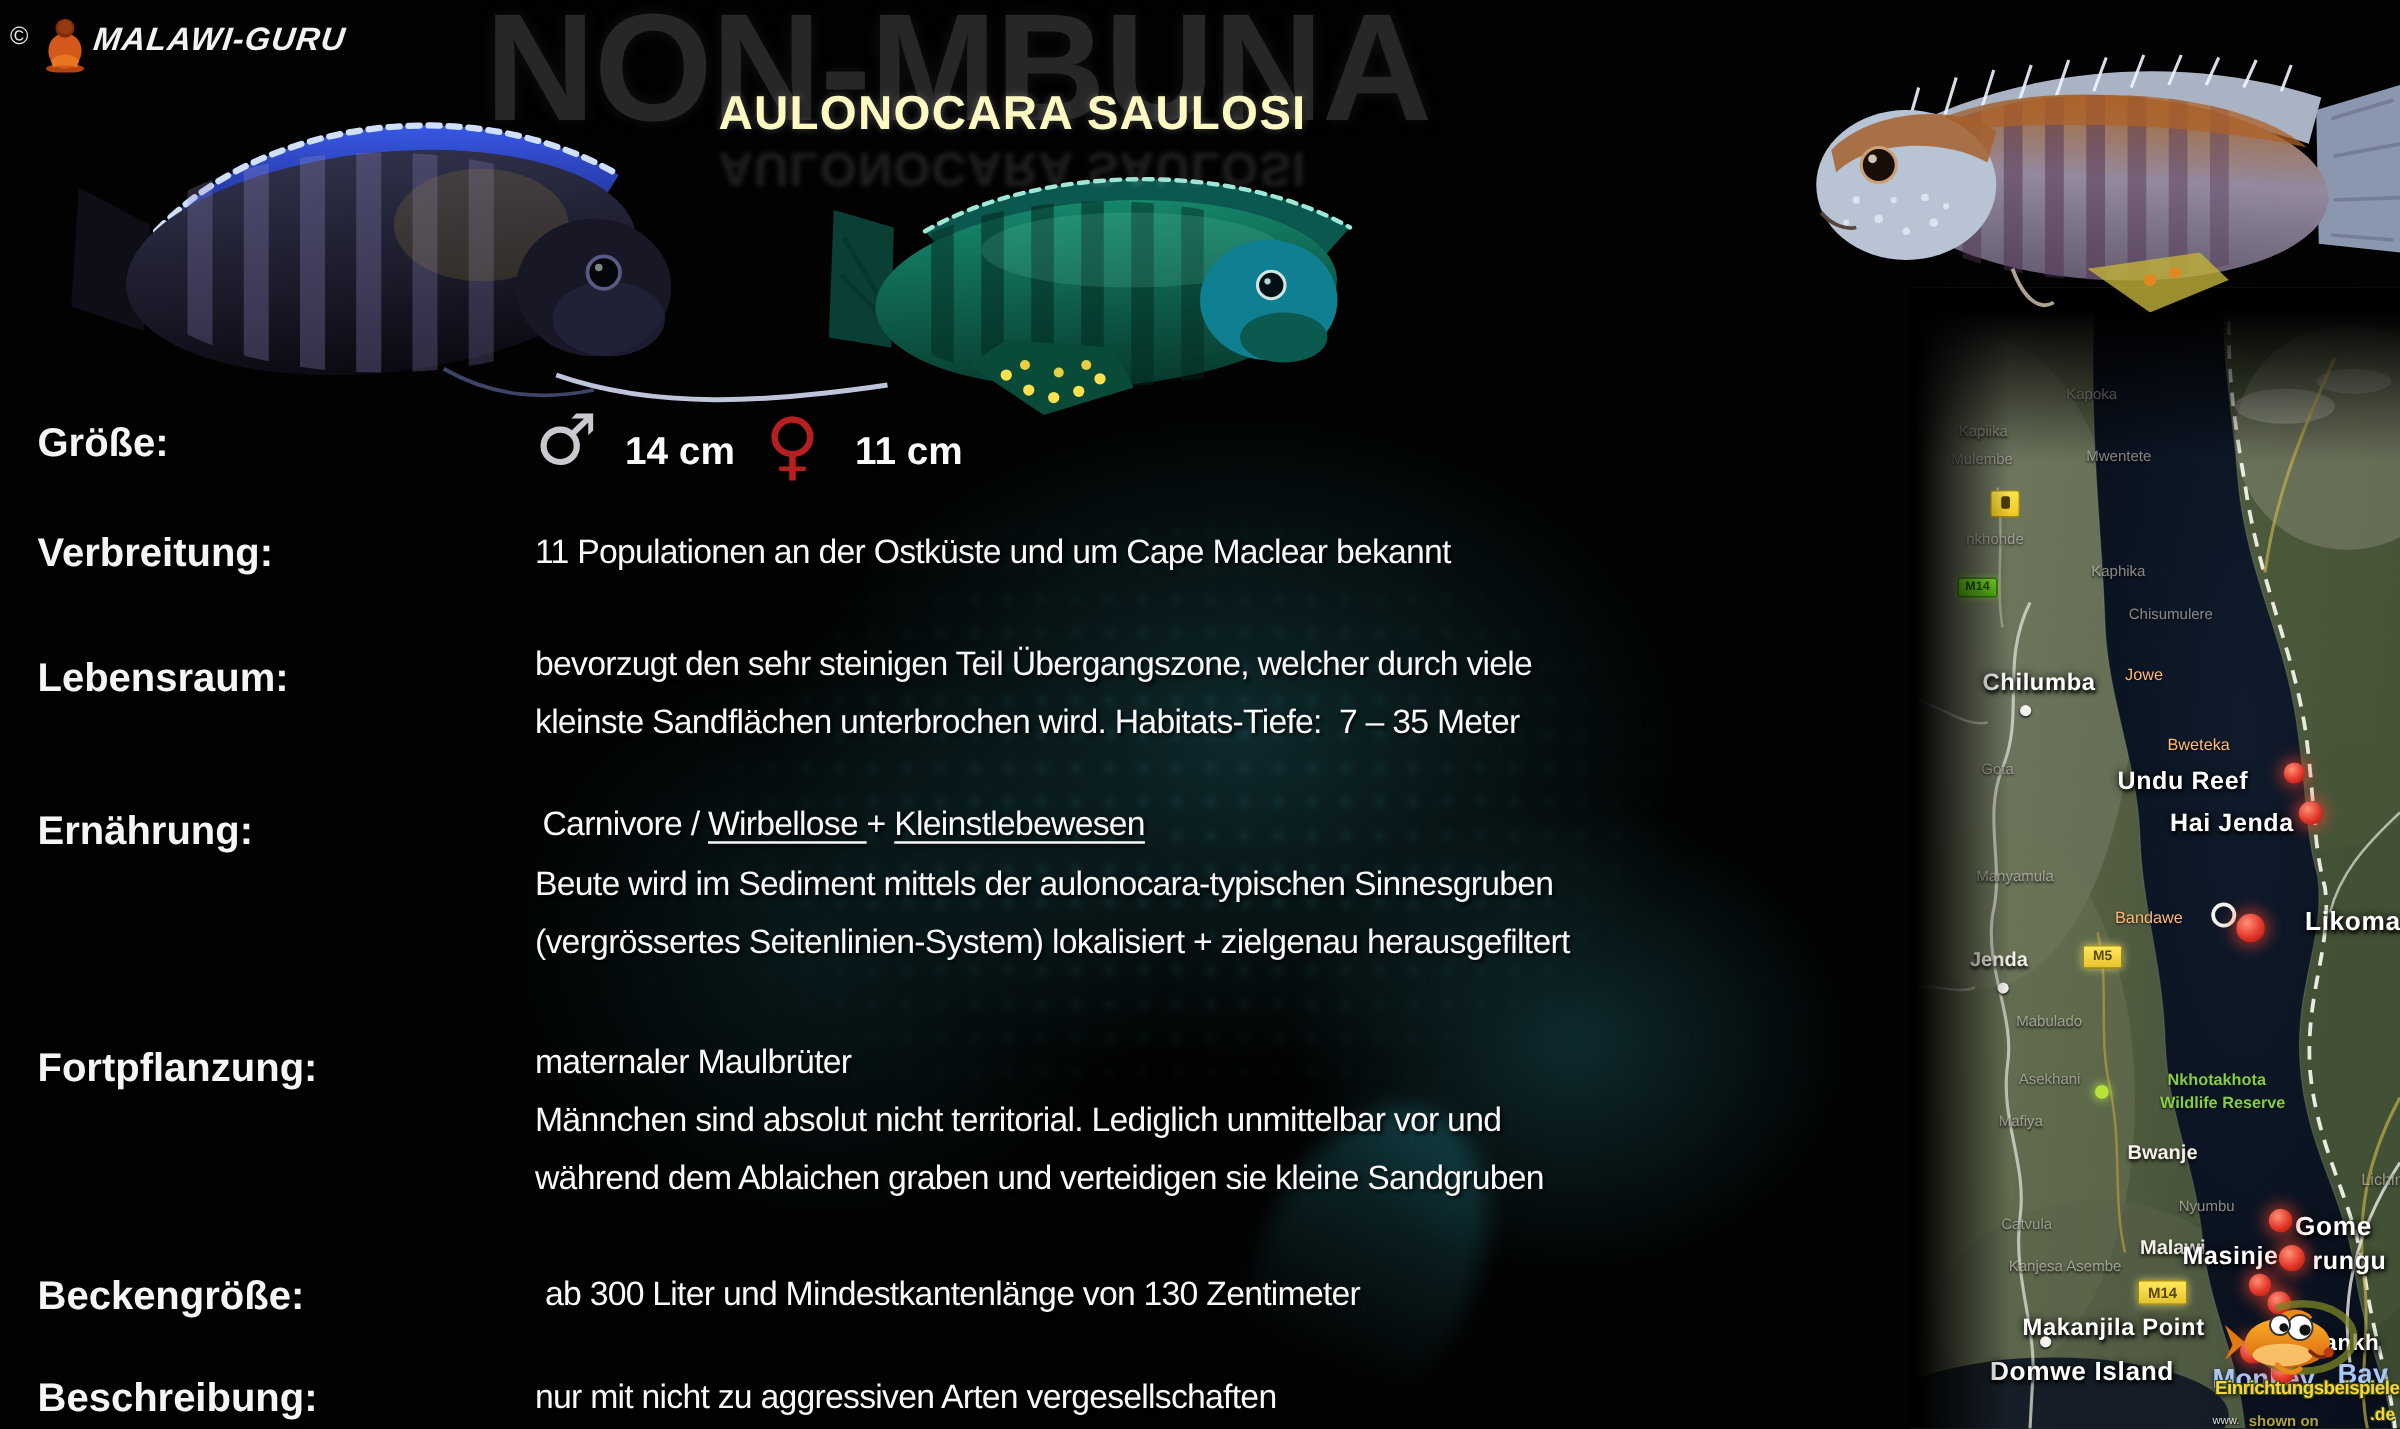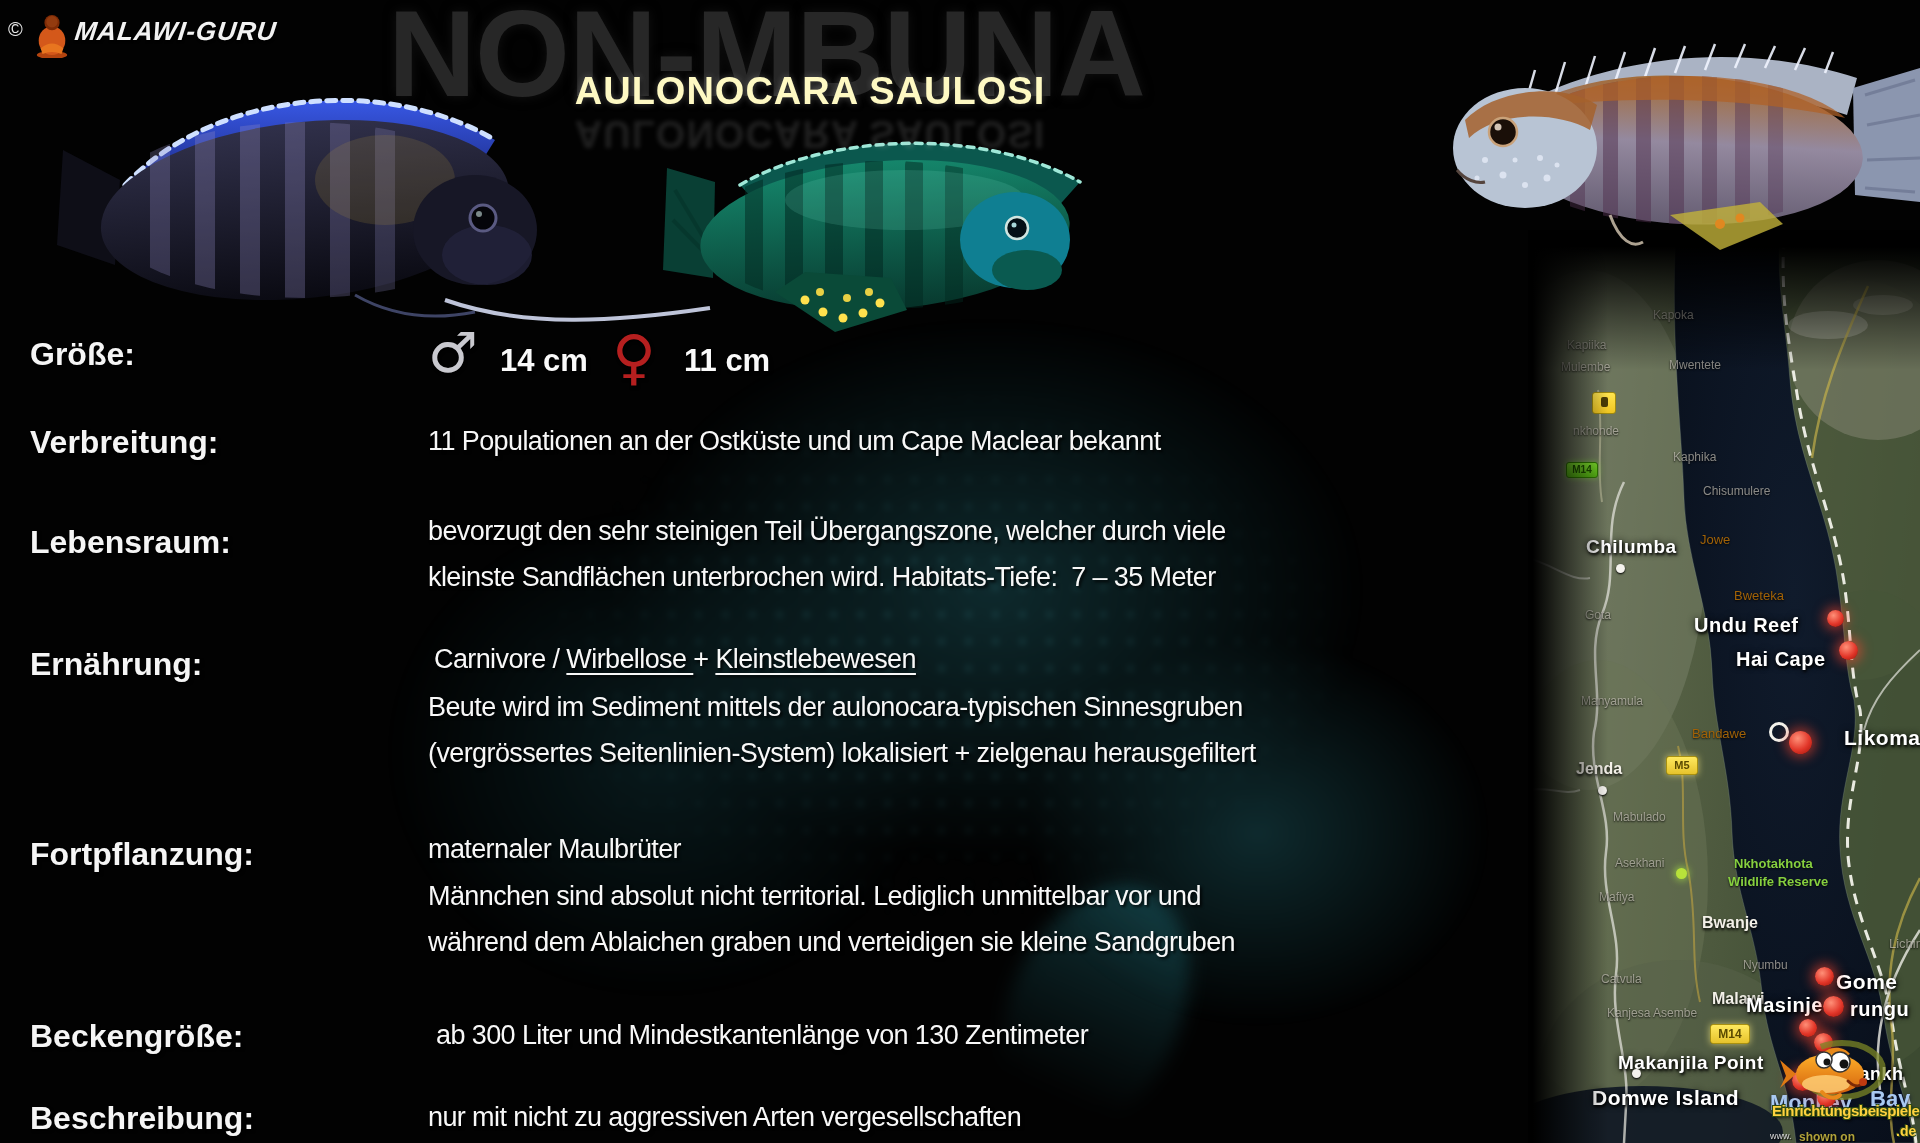--- a/index.html
+++ b/index.html
@@ -46,21 +46,21 @@
   
   .fish{position:absolute;z-index:4;}
   
   #map{position:absolute;left:1528px;top:230px;width:392px;height:913px;z-index:2;}
   .map-fade-top{position:absolute;left:1528px;top:230px;width:392px;height:140px;z-index:3;
     background:linear-gradient(#000 12%, transparent);pointer-events:none;}
   .map-fade-left{position:absolute;left:1528px;top:230px;width:80px;height:913px;z-index:3;
     background:linear-gradient(90deg,#000 6%, transparent);pointer-events:none;}
   .ml{position:absolute;white-space:nowrap;z-index:4;text-shadow:0 1px 2px rgba(0,0,0,.85);}
   .m-faint{font-size:12px;color:rgba(218,213,202,.62);margin-left:29px;}
-  .m-town{font-size:13px;color:#a16207;}
+  .m-town{font-size:13px;color:#fdba74;}
   .m-town-b{font-size:16px;color:#f3f0e8;font-weight:700;text-shadow:0 2px 3px #000;}
   .m-big{font-size:20px;color:#fff;font-weight:700;letter-spacing:.5px;
     text-shadow:1px 2px 3px #000,0 0 7px rgba(0,0,0,.9);}
   .m-green{font-size:13px;color:#86cf3f;font-weight:700;}
   .m-blue{font-size:22px;color:#a9c9f2;font-weight:700;text-shadow:0 2px 4px rgba(0,10,50,.95);}
   .red-dot{position:absolute;border-radius:50%;z-index:5;
     background:radial-gradient(circle at 38% 32%, #ff9078, #e2372a 55%, #9c1106);
     box-shadow:0 0 11px 4px rgba(255,70,45,.5);}
   .ring-dot{position:absolute;border:3px solid #f3f3ec;border-radius:50%;z-index:5;}
   .town-dot{position:absolute;width:9px;height:9px;border-radius:50%;background:#f5f3ee;
@@ -140,21 +140,21 @@
     <span class="ml m-faint" style="left:4px;top:130px">Mulembe</span>
     <span class="ml m-faint" style="left:112px;top:128px">Mwentete</span>
     <span class="ml m-faint" style="left:16px;top:194px">nkhonde</span>
     <span class="ml m-faint" style="left:116px;top:220px">Kaphika</span>
     <span class="ml m-faint" style="left:146px;top:254px">Chisumulere</span>
     <span class="ml m-big" style="left:58px;top:306px;font-size:19px">Chilumba</span>
     <span class="ml m-town" style="left:172px;top:302px">Jowe</span>
     <span class="ml m-town" style="left:206px;top:358px">Bweteka</span>
     <span class="ml m-faint" style="left:28px;top:378px">Gota</span>
     <span class="ml m-big" style="left:166px;top:384px">Undu Reef</span>
-    <span class="ml m-big" style="left:208px;top:418px">Hai Cape</span>
+    <span class="ml m-big" style="left:208px;top:418px">Hai Jenda</span>
     <span class="ml m-faint" style="left:24px;top:464px">Manyamula</span>
     <span class="ml m-town" style="left:164px;top:496px">Bandawe</span>
     <span class="ml m-big" style="left:316px;top:496px;font-size:21px">Likoma</span>
     <span class="ml m-town-b" style="left:48px;top:530px">Jenda</span>
     <span class="ml m-faint" style="left:56px;top:580px">Mabulado</span>
     <span class="ml m-faint" style="left:58px;top:626px">Asekhani</span>
     <span class="ml m-green" style="left:206px;top:626px">Nkhotakhota</span>
     <span class="ml m-green" style="left:200px;top:644px">Wildlife Reserve</span>
     <span class="ml m-faint" style="left:42px;top:660px">Mafiya</span>
     <span class="ml m-town-b" style="left:174px;top:684px">Bwanje</span>

